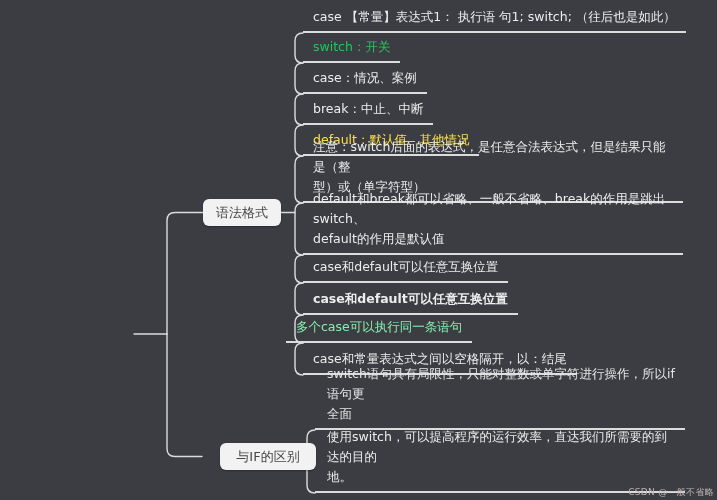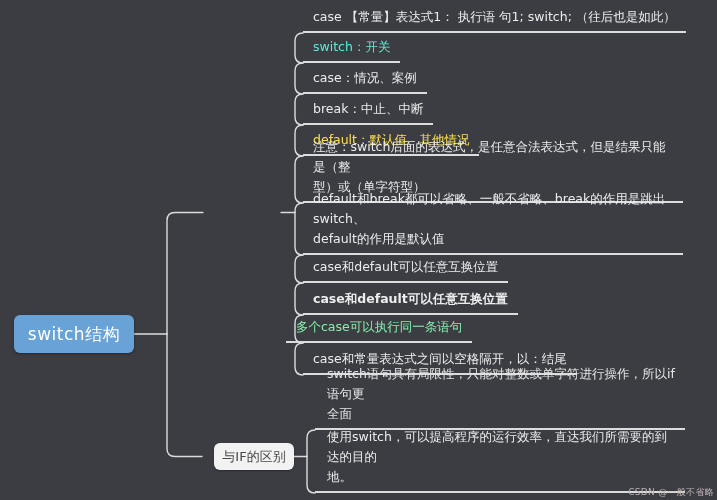--- a/index.html
+++ b/index.html
@@ -16,21 +16,21 @@
     box-shadow:0 1px 3px rgba(0,0,0,.35);
     cursor:pointer;
   }
   .branch-node{
     position:absolute;height:27px;border-radius:6px;
     display:flex;align-items:center;justify-content:center;
     font-size:13px;box-shadow:0 1px 2px rgba(0,0,0,.3);
     cursor:pointer;box-sizing:border-box;
   }
   .branch-0{left:203px;top:199px;width:78px;}
-  .branch-1{left:214px;top:443px;width:80px;}
+  .branch-1{left:220px;top:443px;width:96px;}
   .leaf{
     position:absolute;box-sizing:border-box;
     font-size:12.5px;line-height:20px;white-space:pre-line;
     padding:0 10px 4px 10px;cursor:pointer;
   }
   .leaf.single{width:max-content;}
   .watermark{
     position:absolute;right:3px;bottom:1px;font-size:9px;
     letter-spacing:.3px;
   }
@@ -51,28 +51,28 @@
       <path d="M303 156 Q295 156 295 164 V195 Q295 203 303 203" fill="none" stroke="#dcdcdc" stroke-width="1.4" stroke-linecap="round"></path>
       <path d="M303 203 Q295 203 295 211 V247 Q295 255 303 255" fill="none" stroke="#dcdcdc" stroke-width="1.4" stroke-linecap="round"></path>
       <path d="M303 255 Q295 255 295 263 V275 Q295 283 303 283" fill="none" stroke="#dcdcdc" stroke-width="1.4" stroke-linecap="round"></path>
       <path d="M303 283 Q295 283 295 291 V307 Q295 315 303 315" fill="none" stroke="#dcdcdc" stroke-width="1.4" stroke-linecap="round"></path>
       <path d="M303 315 Q295 315 295 323 V335 Q295 343 303 343" fill="none" stroke="#dcdcdc" stroke-width="1.4" stroke-linecap="round"></path>
       <path d="M303 343 Q295 343 295 351 V367 Q295 375 303 375" fill="none" stroke="#dcdcdc" stroke-width="1.4" stroke-linecap="round"></path>
       <path d="M290 456.5 H307" fill="none" stroke="#dcdcdc" stroke-width="1.4" stroke-linecap="round"></path>
       <path d="M315 430 Q307 430 307 438 V485 Q307 493 315 493" fill="none" stroke="#dcdcdc" stroke-width="1.4" stroke-linecap="round"></path>
     </svg>
 
-  <div class="root-node" style="background: rgb(104, 162, 214); color: rgb(255, 255, 255);">switch结构</div>
 
+  <div class="branch-node branch-0" style="background: rgb(242, 242, 242); color: rgb(71, 71, 71);">语法格式</div>
 
   <div class="branch-node branch-1" style="background: rgb(242, 242, 242); color: rgb(71, 71, 71);">与IF的区别</div>
 
   <div id="leaves">
       <div class="leaf single" style="left: 303px; bottom: 467px; padding-left: 10px; color: rgb(237, 237, 237); border-bottom: 2px solid rgb(220, 220, 220);">case 【常量】表达式1： 执行语 句1; switch; （往后也是如此）</div>
-      <div class="leaf single" style="left: 303px; bottom: 437px; padding-left: 10px; color: #5eead4; border-bottom: 2px solid rgb(220, 220, 220);">switch：开关</div>
+      <div class="leaf single" style="left: 303px; bottom: 437px; padding-left: 10px; color: #22c55e; border-bottom: 2px solid rgb(220, 220, 220);">switch：开关</div>
       <div class="leaf single" style="left: 303px; bottom: 406px; padding-left: 10px; color: rgb(237, 237, 237); border-bottom: 2px solid rgb(220, 220, 220);">case：情况、案例</div>
       <div class="leaf single" style="left: 303px; bottom: 375px; padding-left: 10px; color: rgb(237, 237, 237); border-bottom: 2px solid rgb(220, 220, 220);">break：中止、中断</div>
       <div class="leaf single" style="left: 303px; bottom: 344px; padding-left: 10px; color: #fde047; border-bottom: 2px solid rgb(220, 220, 220);">default：默认值、其他情况</div>
       <div class="leaf" style="left: 303px; bottom: 297px; padding-left: 10px; width: 380px; color: rgb(237, 237, 237); border-bottom: 2px solid rgb(220, 220, 220);">注意：switch后面的表达式，是任意合法表达式，但是结果只能是（整
 型）或（单字符型）</div>
       <div class="leaf" style="left: 303px; bottom: 245px; padding-left: 10px; width: 380px; color: rgb(237, 237, 237); border-bottom: 2px solid rgb(220, 220, 220);">default和break都可以省略、一般不省略、break的作用是跳出switch、
 default的作用是默认值</div>
       <div class="leaf single" style="left: 303px; bottom: 217px; padding-left: 10px; color: rgb(237, 237, 237); border-bottom: 2px solid rgb(220, 220, 220);">case和default可以任意互换位置</div>
       <div class="leaf single" style="left: 303px; bottom: 185px; padding-left: 10px; color: rgb(237, 237, 237); border-bottom: 2px solid rgb(220, 220, 220); font-weight: bold;">case和default可以任意互换位置</div>
       <div class="leaf single" style="left: 286px; bottom: 157px; padding-left: 10px; color: #86efac; border-bottom: 2px solid rgb(220, 220, 220);">多个case可以执行同一条语句</div>

